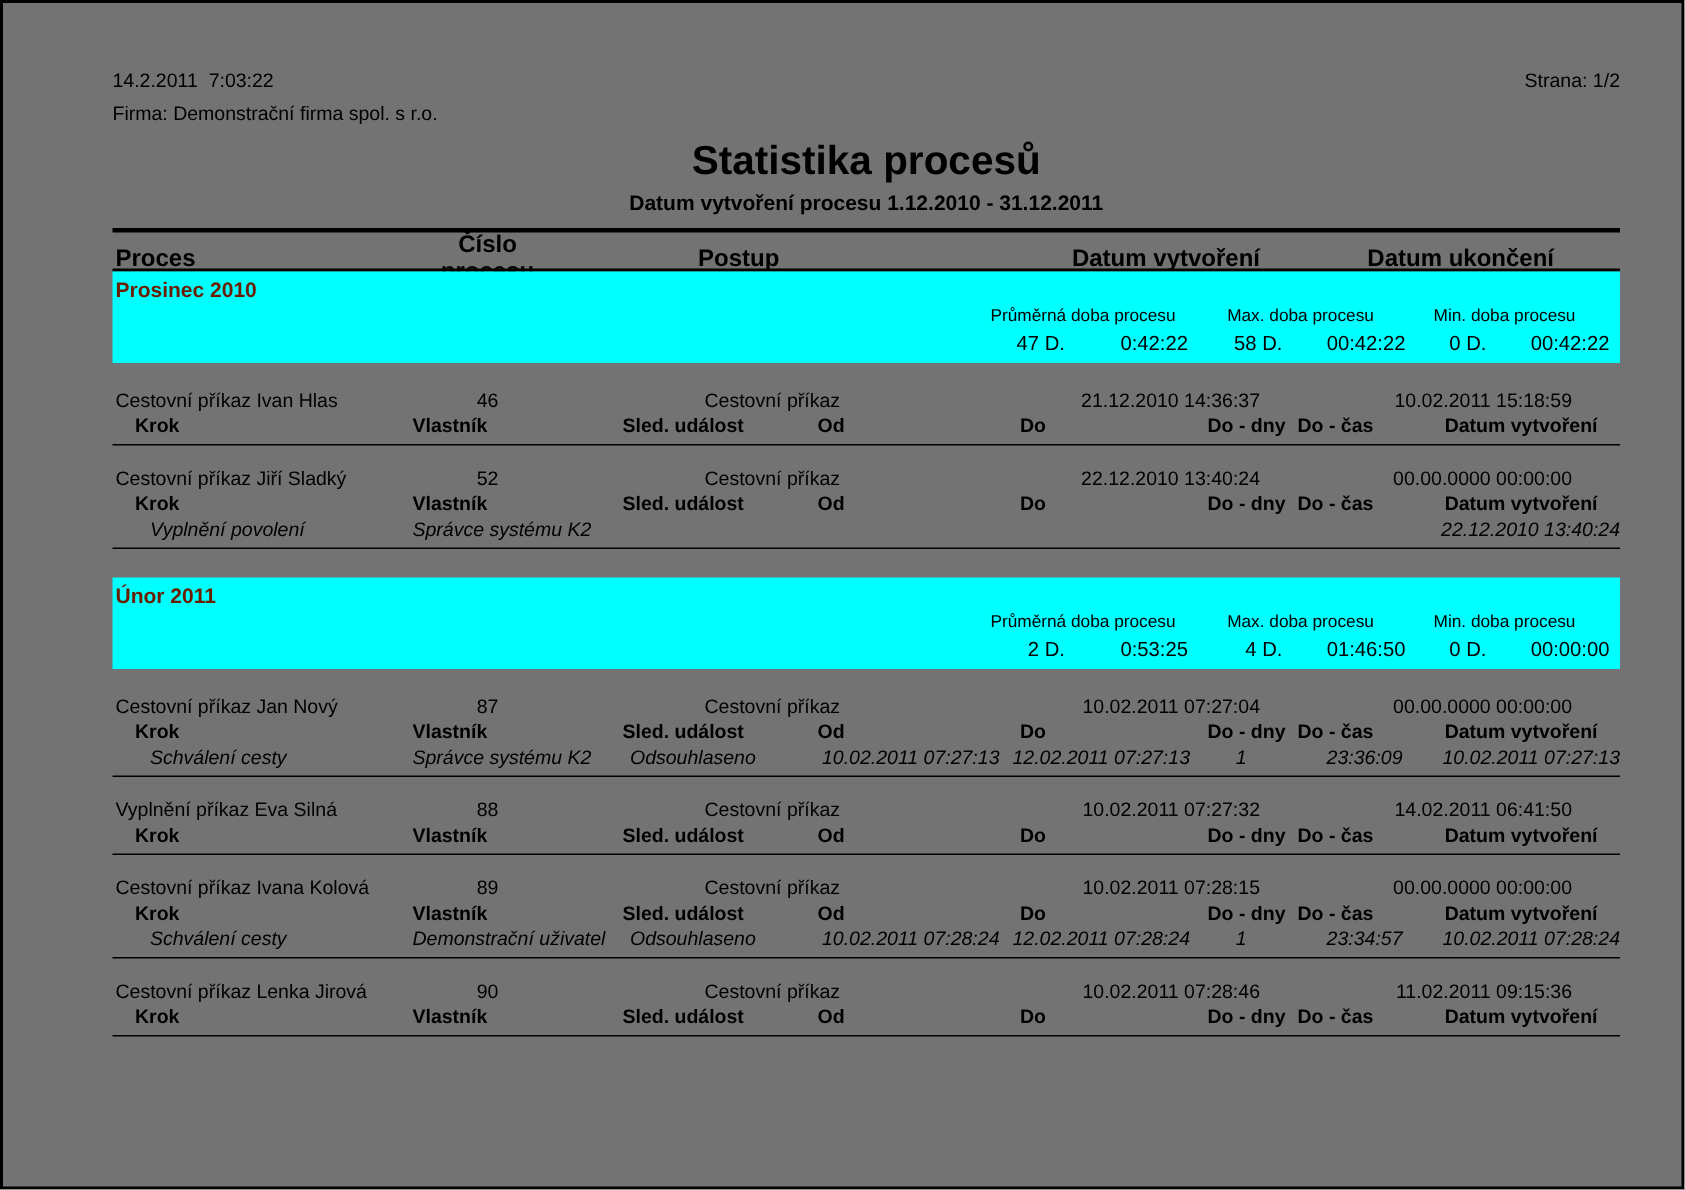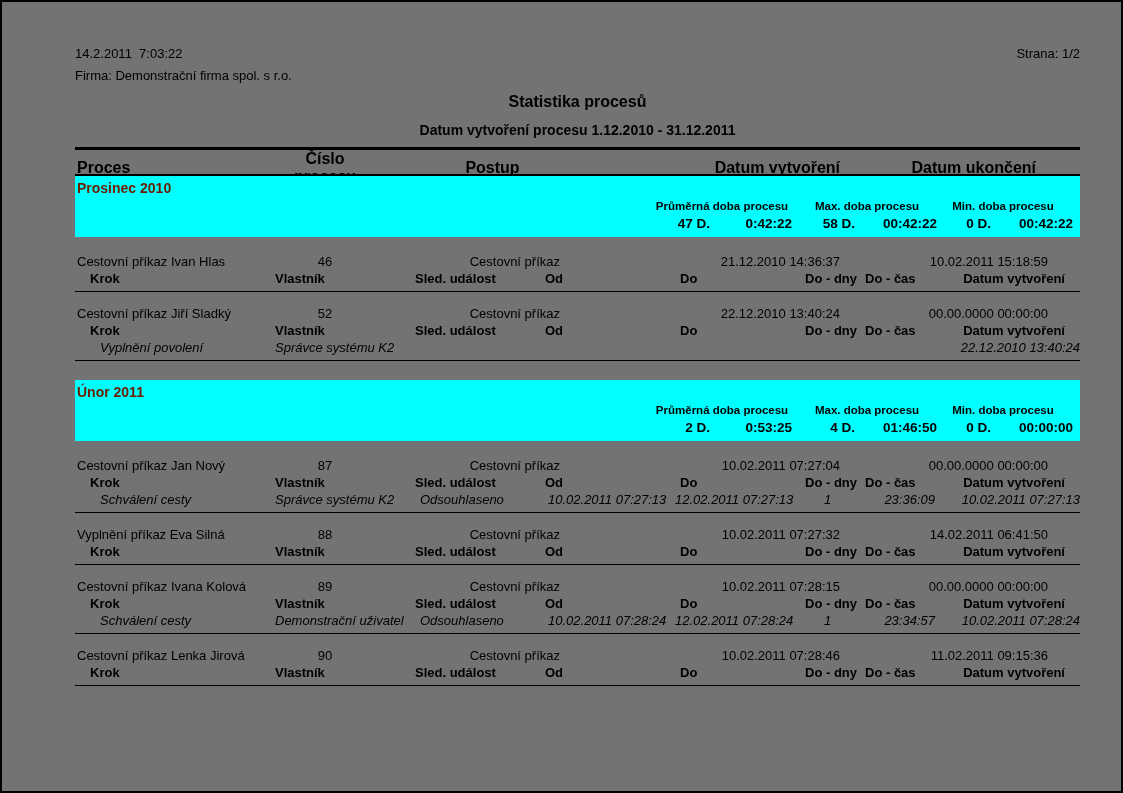--- a/index.html
+++ b/index.html
@@ -11,40 +11,40 @@
     font-family: "Liberation Sans", sans-serif;
     color: #000;
     overflow: hidden;
     position: relative;
   }
   .content { width: 1005px; margin-left: 73px; }
 
   .top-row { display: flex; justify-content: space-between; margin-top: 44px; font-size: 13px; height: 15px; }
   .dt { white-space: pre; }
   .firm { margin-top: 7px; font-size: 13px; height: 15px; }
-  .title { margin-top: 6px; text-align: center; font-size: 16px; font-weight: bold; line-height: 26px; }
+  .title { margin-top: 11px; text-align: center; font-size: 27px; font-weight: bold; line-height: 26px; }
   .subtitle { margin-top: 7px; text-align: center; font-size: 14px; font-weight: bold; height: 17px; }
   .rule { margin-top: 8px; height: 3px; background: #000; }
 
   .col-headers {
     display: grid; grid-template-columns: 210px 80px 200px 275px 210px;
     height: 26px; align-items: center;
     font-weight: bold; font-size: 16px;
     border-bottom: 2px solid #000;
   }
   .h1 { padding-left: 2px; }
   .h2 { text-align: center; }
   .h3 { text-align: center; padding-left: 55px; }
   .h4 { text-align: right; }
   .h5 { text-align: right; padding-right: 14px; }
 
   .section-band { position: relative; background: var(--section-bg, #00ffff); height: 61px; }
   .section-band.second { margin-top: 19px; }
   .month { color: var(--section-title, #6b1d00); font-weight: bold; font-size: 14px; padding: 4px 0 0 2px; }
-  .stat { position: absolute; top: 24px; width: 140px; font-size: 11.5px; font-weight: bold; }
+  .stat { position: absolute; top: 24px; width: 140px; font-size: 11.5px; font-weight: normal; }
   .stat.s1 { left: 577px; }
   .stat.s2 { left: 722px; }
   .stat.s3 { left: 858px; }
   .slabel { text-align: center; white-space: nowrap; }
   .sval { display: flex; margin-top: 4px; font-size: 13.5px; }
   .days { width: 58px; text-align: right; white-space: nowrap; }
   .time { flex: 1; text-align: right; white-space: nowrap; }
 
   .group { margin-top: 13px; border-bottom: 1px solid #000; padding-bottom: 4px; font-size: 13px; }
   .group.first { margin-top: 16px; }

